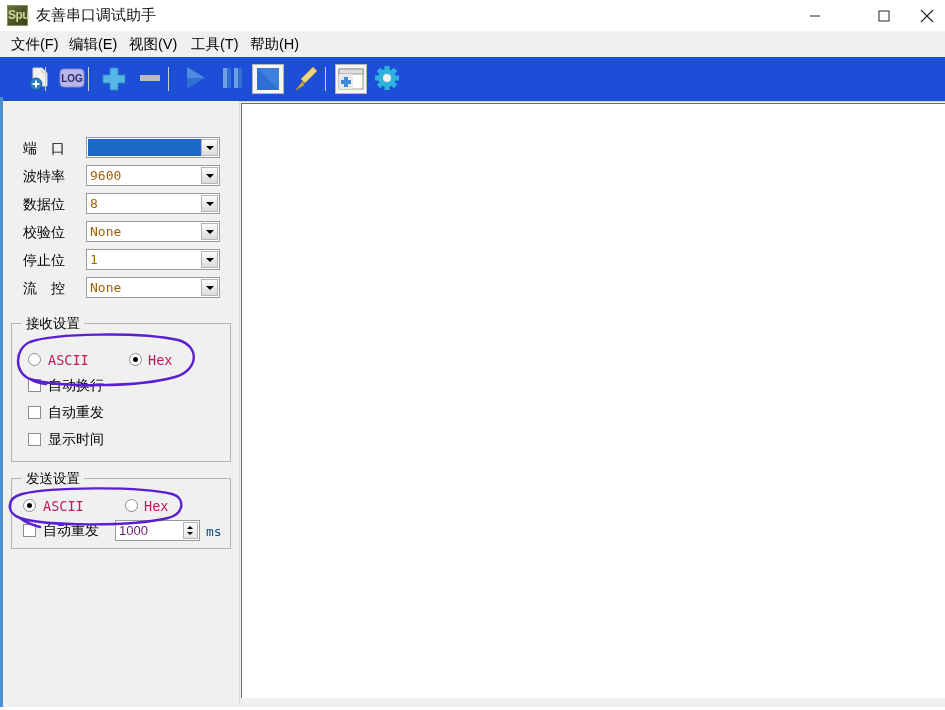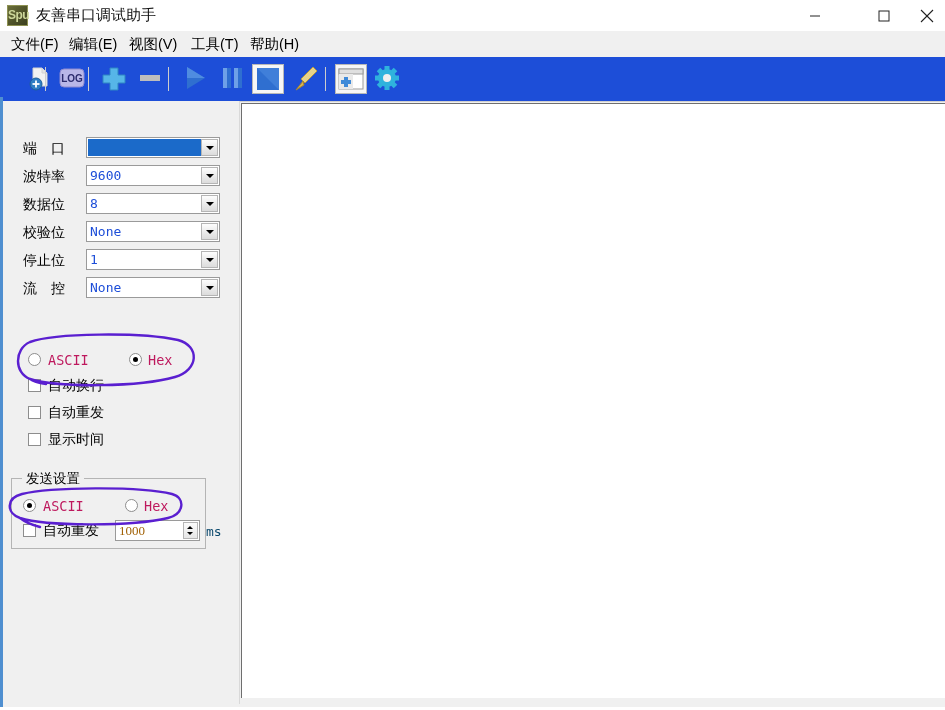--- a/index.html
+++ b/index.html
@@ -141,21 +141,21 @@
     position: absolute;
     width: 134px; height: 21px;
     background: #ffffff;
     border: 1px solid #9a9a9a;
     box-sizing: border-box;
   }
   .combo .val {
     position: absolute; left: 3px; top: 1px;
     font-family: "DejaVu Sans Mono", monospace;
     font-size: 13px;
-    color: #1d4ed8;
+    color: #a16207;
     line-height: 17px;
     white-space: nowrap;
   }
   .combo .arrowbtn {
     position: absolute; right: 1px; top: 1px;
     width: 17px; height: 17px;
     background: linear-gradient(180deg,#fdfdfd 0%, #ececec 50%, #dcdcdc 100%);
     border: 1px solid #b5b5b5;
     box-sizing: border-box;
   }
@@ -215,22 +215,22 @@
   
   .spin {
     position: absolute;
     width: 85px; height: 21px;
     background: #fff;
     border: 1px solid #9a9a9a;
     box-sizing: border-box;
   }
   .spin .val {
     position: absolute; left: 3px; top: 1px;
-    font-family: Liberation Serif, serif;
-    font-size: 13px; color: #a16207; line-height: 17px;
+    font-family: Liberation Sans, sans-serif;
+    font-size: 13px; color: #701a75; line-height: 17px;
   }
   .spin .btns {
     position: absolute; right: 1px; top: 1px;
     width: 15px; height: 17px;
     background: linear-gradient(180deg,#fbfbfb,#e6e6e6);
     border: 1px solid #b5b5b5;
     box-sizing: border-box;
   }
   .spin .btns::before, .spin .btns::after {
     content: ""; position: absolute; left: 3px;
@@ -426,37 +426,40 @@
       <div class="val">1</div>
       <div class="arrowbtn"></div>
     </div>
 
     <div class="field-label" style="left:20px; top:179px;">流　控</div>
     <div class="combo" style="left:83px; top:176px;">
       <div class="val">None</div>
       <div class="arrowbtn"></div>
     </div>
 
+    <div class="groupbox" style="left:8px; top:222px; width:220px; height:139px;">
+      <div class="group-title">接收设置</div>
+    </div>
 
     <div class="radio" style="left:25px; top:252px;"></div>
     <div class="radio-label" style="left:45px; top:251px;">ASCII</div>
 
     <div class="radio on" style="left:126px; top:252px;"></div>
     <div class="radio-label" style="left:145px; top:251px;">Hex</div>
 
     <div class="checkbox" style="left:25px; top:278px;"></div>
     <div class="cb-label" style="left:45px; top:276px;">自动换行</div>
 
     <div class="checkbox" style="left:25px; top:305px;"></div>
     <div class="cb-label" style="left:45px; top:303px;">自动重发</div>
 
     <div class="checkbox" style="left:25px; top:332px;"></div>
     <div class="cb-label" style="left:45px; top:330px;">显示时间</div>
 
-    <div class="groupbox" style="left:8px; top:377px; width:195px; height:71px;">
+    <div class="groupbox" style="left:8px; top:377px; width:220px; height:71px;">
       <div class="group-title">发送设置</div>
     </div>
 
     <div class="radio on" style="left:20px; top:398px;"></div>
     <div class="radio-label" style="left:40px; top:397px;">ASCII</div>
 
     <div class="radio" style="left:122px; top:398px;"></div>
     <div class="radio-label" style="left:141px; top:397px;">Hex</div>
 
     <div class="checkbox" style="left:20px; top:423px;"></div>

